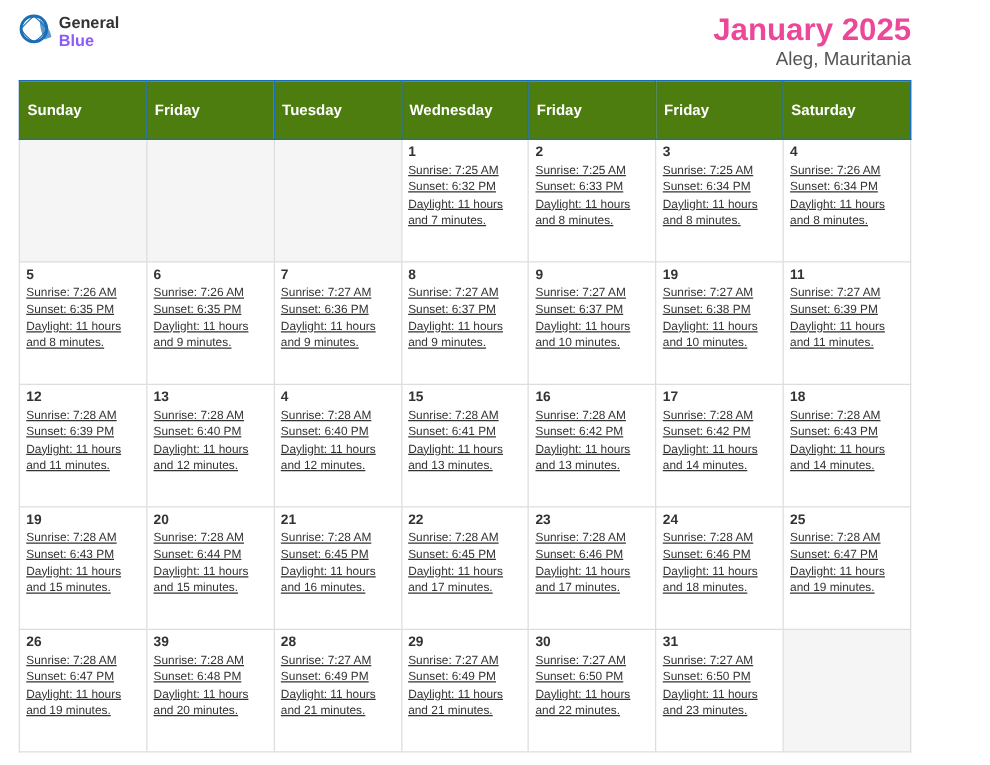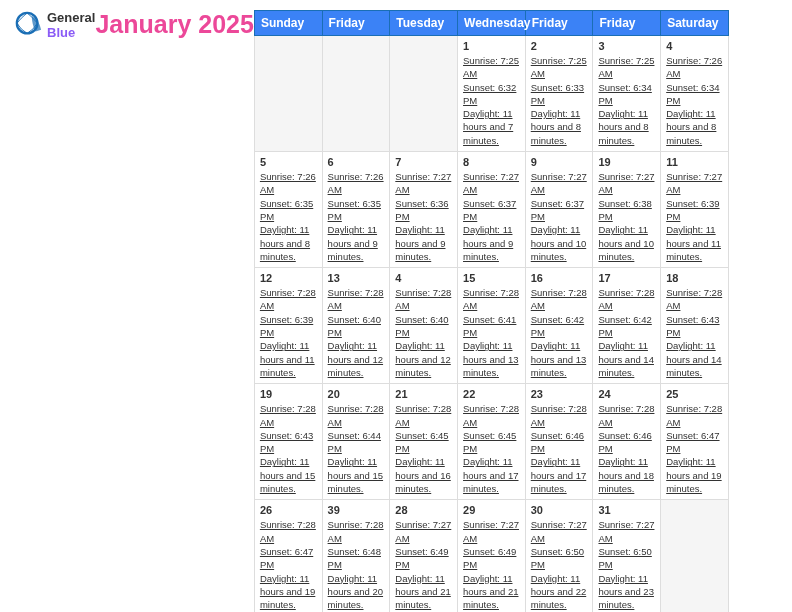--- a/index.html
+++ b/index.html
@@ -8,21 +8,21 @@
       height: 612px;
       font-family: Arial, sans-serif;
       background: #fff;
       overflow: hidden;
     }
     .page {
       width: 744px;
       height: 612px;
       padding: 10px 15px;
       display: flex;
-      flex-direction: row;
+      flex-direction: column;
     }
     .header {
       display: flex;
       justify-content: space-between;
       align-items: flex-start;
       margin-bottom: 8px;
     }
     .logo {
       display: flex;
       align-items: center;
@@ -53,24 +53,24 @@
       color: #555;
     }
     .calendar {
       flex: 1;
       border: 1px solid #ccc;
       border-collapse: collapse;
       width: 100%;
       table-layout: fixed;
     }
     .calendar th {
-      background-color: #3b82f6;
+      background-color: #4d7c0f;
       color: #fff;
       text-align: left;
-      padding: 5px 6px;
+      padding: 16px 6px;
       font-size: 12px;
       border: 1px solid #1a6eb5;
     }
     .calendar td {
       border: 1px solid #ddd;
       vertical-align: top;
       padding: 4px 5px;
       font-size: 9.5px;
       color: #333;
       background: #fff;
@@ -104,20 +104,21 @@
         <path d="M13 2 Q20 8 24 13 Q20 20 13 24 Q6 20 2 13 Q6 8 13 2Z" fill="none" stroke="#1a6eb5" stroke-width="1"></path>
         <path d="M18 5 Q26 10 28 20 L22 22 Q18 14 18 5Z" fill="#1a6eb5" opacity="0.7"></path>
       </svg>
       <div class="logo-text">
         <span class="logo-general">General</span>
         <span class="logo-blue">Blue</span>
       </div>
     </div>
     <div class="title-block">
       <div class="main-title">January 2025</div>
+      <div class="sub-title">Aleg, Mauritania</div>
     </div>
   </div>
 
   <table class="calendar">
     <thead>
       <tr>
         <th>Sunday</th>
         <th>Friday</th>
         <th>Tuesday</th>
         <th>Wednesday</th>

